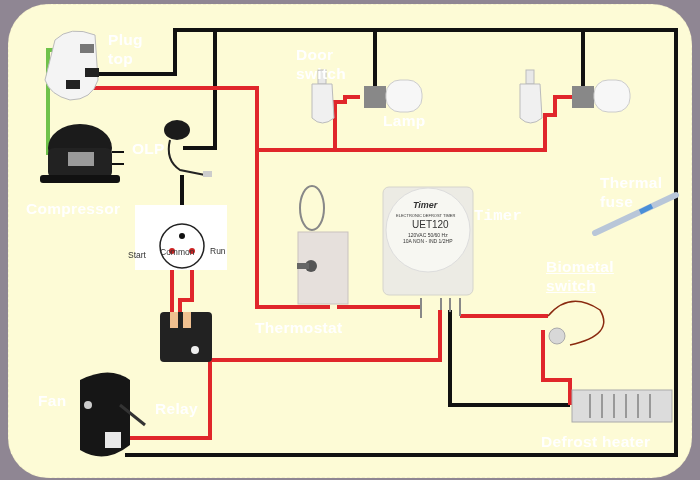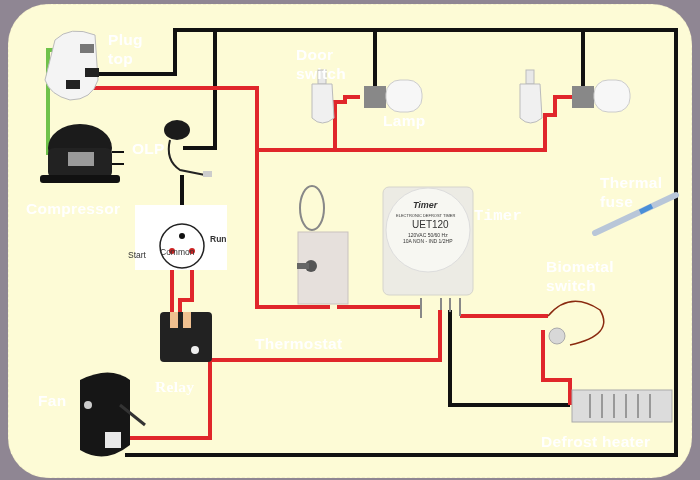--- a/index.html
+++ b/index.html
@@ -152,30 +152,30 @@
   <div>switch</div>
 </div>
 <div class="lbl" style="left:383px;top:111px;text-align:center;">Lamp</div>
 <div class="lbl" style="left:132px;top:108px;margin-top:31px;">OLP</div>
 <div class="lbl" style="left:26px;top:199px;">Compressor</div>
 <div class="lbl" style="left:474px;top:207px;font-family:Liberation Mono, monospace;">Timer</div>
 <div class="lbl" style="left:590px;top:173px;margin-left:10px;">
   <div>Thermal</div>
   <div>fuse</div>
 </div>
-<div class="lbl" style="left:546px;top:257px;">
+<div class="lbl" style="left:546px;top:257px;text-decoration:underline;">
   <div>Biometal</div>
   <div>switch</div>
 </div>
-<div class="lbl" style="left:255px;top:318px;margin-top:16px;">Thermostat</div>
-<div class="lbl" style="left:155px;top:377px;font-family:Liberation Serif, serif;">Relay</div>
+<div class="lbl" style="left:255px;top:318px;">Thermostat</div>
+<div class="lbl" style="left:155px;top:399px;">Relay</div>
 <div class="lbl" style="left:38px;top:391px;">Fan</div>
 <div class="lbl" style="left:541px;top:432px;">Defrost heater</div>
 
 <div class="small" style="left:160px;top:208px;margin-top:39px;">Common</div>
 <div class="small" style="left:128px;top:250px;">Start</div>
-<div class="small" style="left:210px;top:234px;font-weight:bold;">Run</div>
+<div class="small" style="left:210px;top:246px;">Run</div>
 
 <div class="small" style="left:413px;top:200px;font-style:italic;font-weight:bold;font-size:9px;">Timer</div>
 <div class="small" style="left:396px;top:213px;font-size:4px;">ELECTRONIC DEFROST TIMER</div>
 <div class="small" style="left:412px;top:219px;font-size:10px;">UET120</div>
 <div class="small" style="left:408px;top:232px;font-size:5px;">120VAC 50/60 Hz</div>
 <div class="small" style="left:403px;top:238px;font-size:5px;">10A NON - IND 1/2HP</div>
 
 </body></html>

